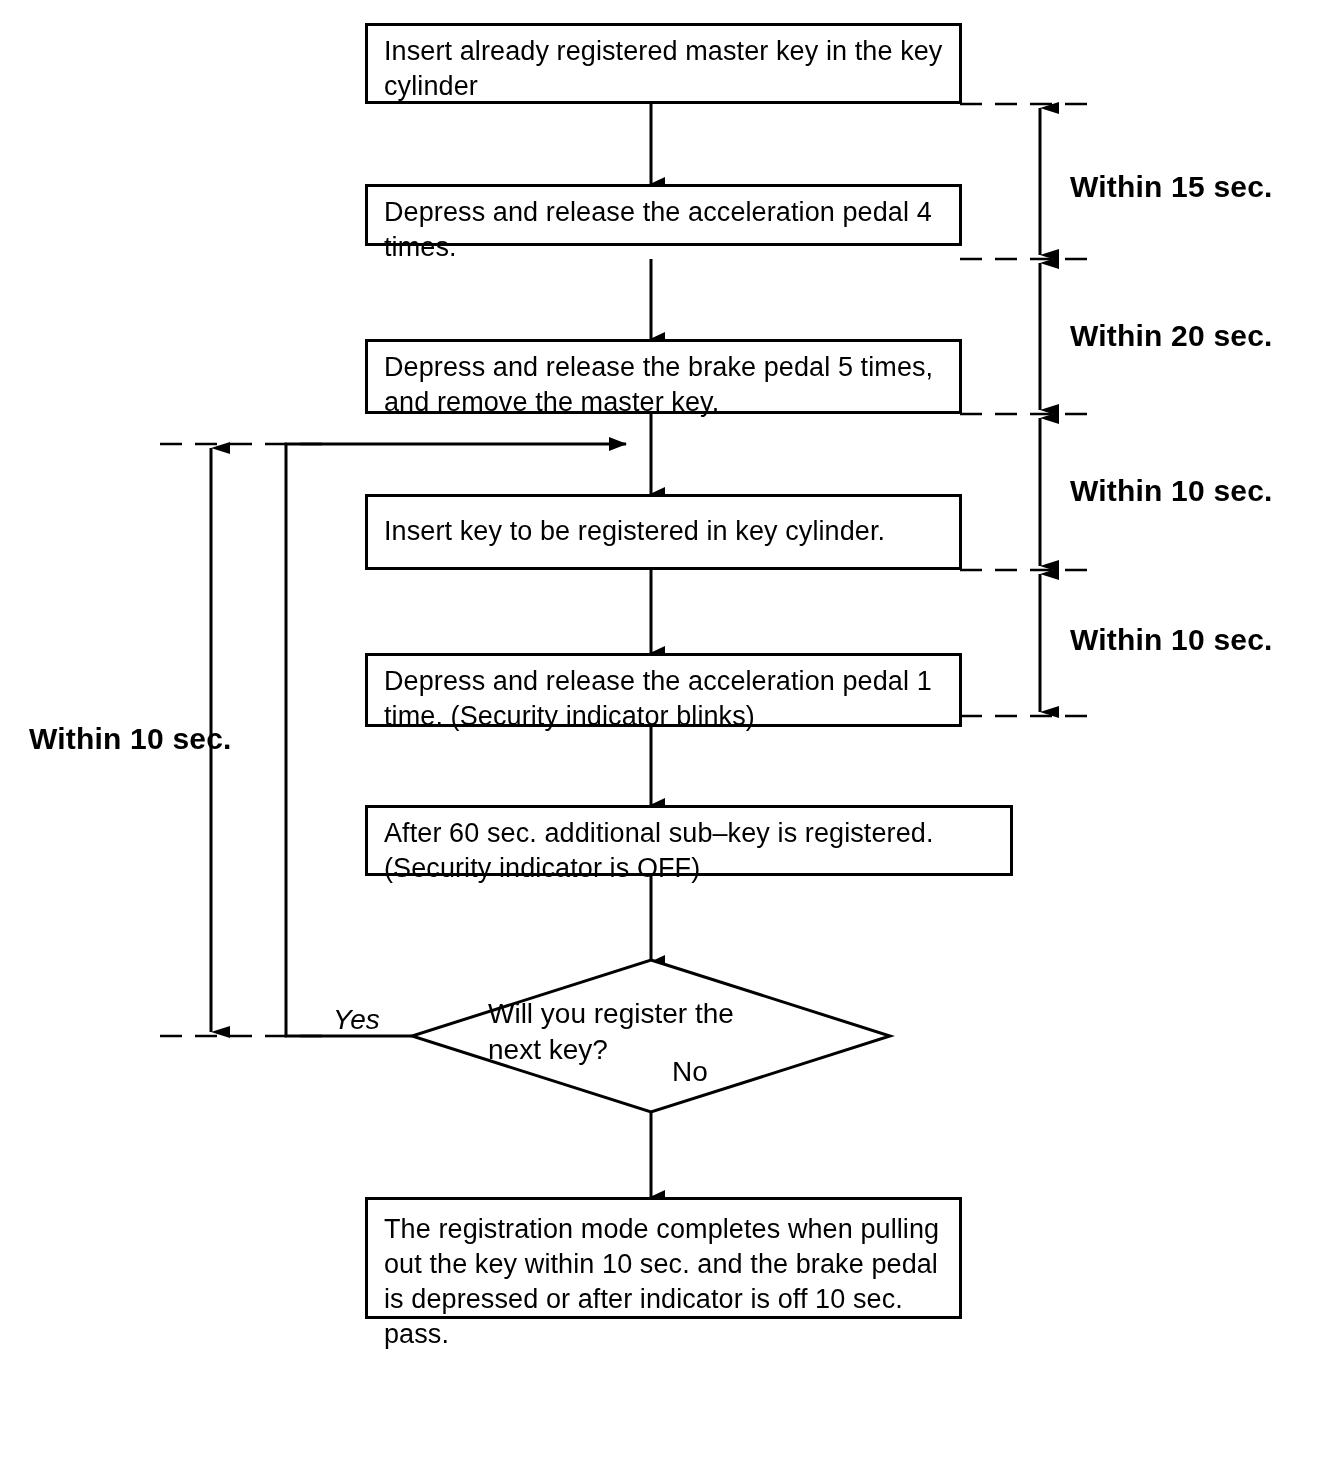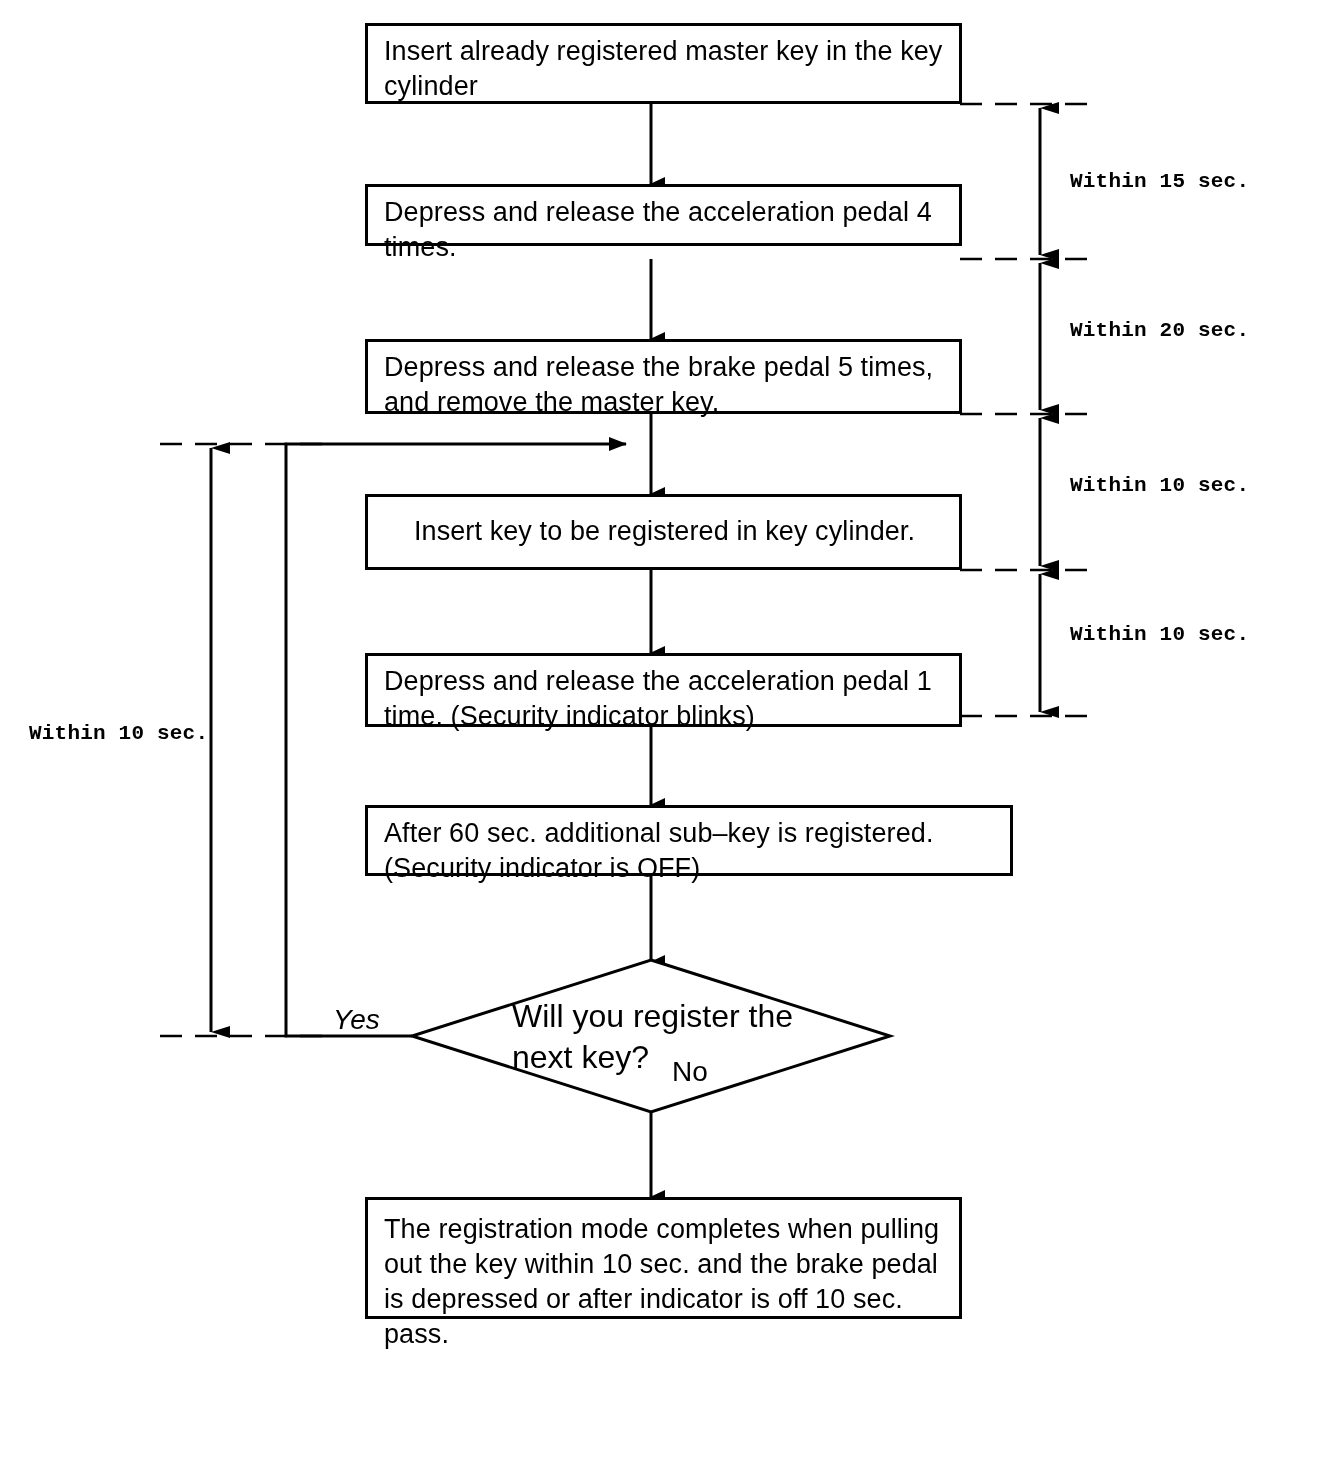--- a/index.html
+++ b/index.html
@@ -34,29 +34,27 @@
     background: #ffffff;
     padding: 8px 14px 8px 16px;
     font-size: 27px;
     line-height: 1.30;
     font-weight: 400;
     letter-spacing: 0.1px;
   }
   .node-box.centeredline {
     display: flex;
     align-items: center;
-    justify-content: center;
   }
   .dim-label {
     position: absolute;
-    font-size: 21px;
+    font-size: 30px;
     font-weight: bold;
     white-space: nowrap;
     letter-spacing: 0.2px;
-    font-family: Liberation Mono, monospace;
   }
   .edge-label {
     position: absolute;
     font-size: 28px;
     font-weight: 400;
     white-space: nowrap;
   }
 </style>
 </head>
 <body>
@@ -141,21 +139,21 @@
   </div>
 
   <div class="node-box" style="left:365px; top:805px; width:648px; height:71px;">
     <span>After 60 sec. additional sub–key is registered. (Security indicator is OFF)</span>
   </div>
 
   <div class="node-box" style="left:365px; top:1197px; width:597px; height:122px; padding-top:12px;">
     <span>The registration mode completes when pulling out the key within 10 sec. and the brake pedal is depressed or after indicator is off 10 sec. pass.</span>
   </div>
 
-  <div style="position:absolute; left:512px; top:996px; width:380px; font-size:32px; line-height:1.28;">
+  <div style="position:absolute; left:488px; top:996px; width:380px; font-size:28px; line-height:1.28;">
     <div>Will  you  register  the</div>
     <div>next key?</div>
   </div>
 
   <div class="edge-label" style="left:333px; top:1004px;font-style:italic;">Yes</div>
   <div class="edge-label" style="left:672px; top:1056px;">No</div>
 
   <div class="dim-label" style="left:1070px; top:170px;">Within 15 sec.</div>
   <div class="dim-label" style="left:1070px; top:319px;">Within 20 sec.</div>
   <div class="dim-label" style="left:1070px; top:474px;">Within 10 sec.</div>

